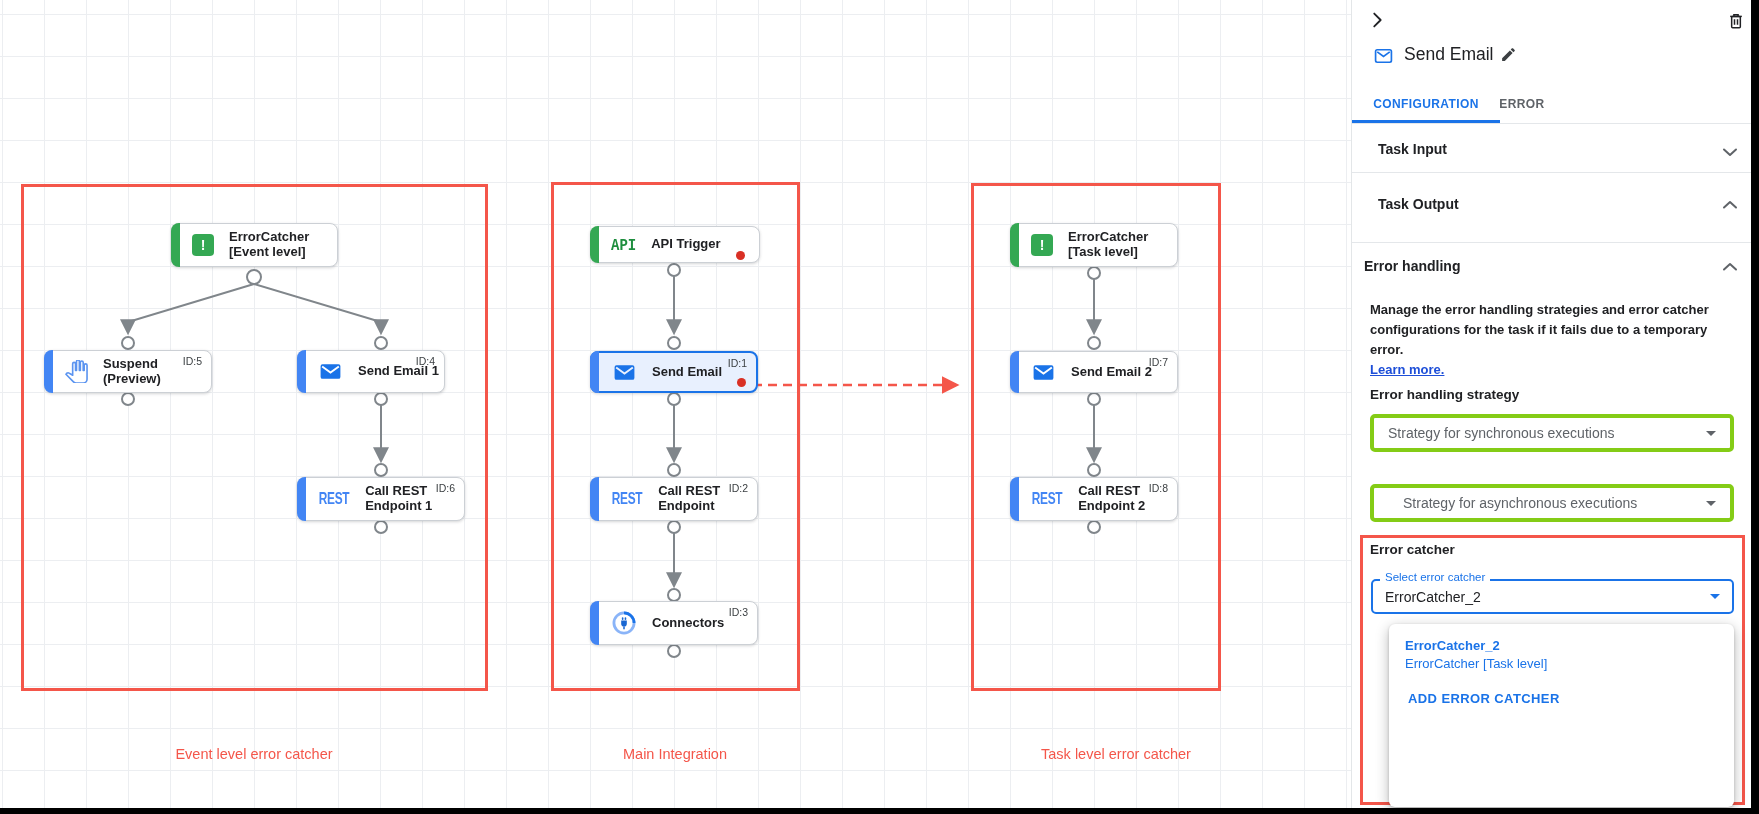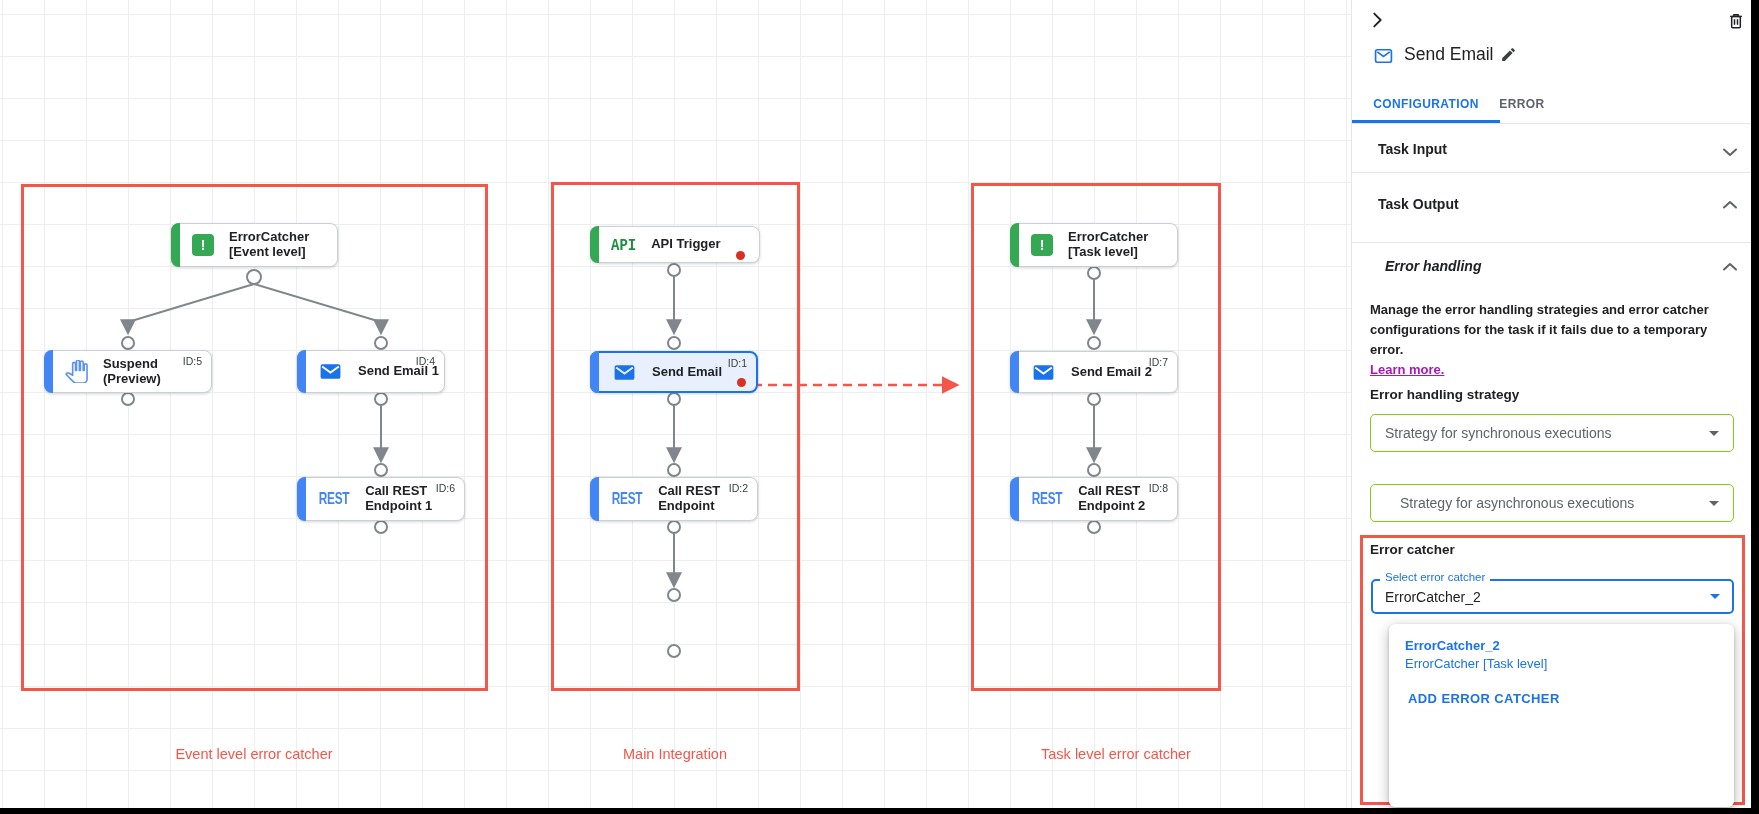--- a/index.html
+++ b/index.html
@@ -35,23 +35,23 @@
   .panel{position:absolute;left:1351px;top:0;width:400px;height:808px;background:#fff;
     border-left:1px solid #e3e6e8;}
   .panel .abs{position:absolute;}
   .divider{position:absolute;left:0;right:0;height:1px;background:#e4e7ea;}
   .tab{font-size:12px;font-weight:700;letter-spacing:.4px;text-align:center;cursor:pointer;}
   .tab.active{color:#1a73e8;}
   .tab.idle{color:#5f6368;}
   .tab-underline{position:absolute;left:0;top:120px;width:148px;height:3px;background:#1a73e8;}
   .sec-title{font-size:14px;font-weight:700;color:#202124;}
   .para{font-size:13px;line-height:20px;color:#202124;font-weight:bold;}
-  .link{color:#a21caf;text-decoration:underline;cursor:pointer;}
+  .link{color:#1d4ed8;text-decoration:underline;cursor:pointer;}
   .bold-label{font-size:13.5px;font-weight:700;color:#202124;}
-  .dd{position:absolute;left:18px;width:364px;height:38px;border:1px solid #84cc16;border-radius:5px;
+  .dd{position:absolute;left:18px;width:364px;height:38px;border:4px solid #84cc16;border-radius:5px;
     box-sizing:border-box;display:flex;align-items:center;padding:0 14px;cursor:pointer;background:#fff;}
   .dd-text{font-size:14px;color:#5f6368;flex:1;}
   .caret{width:0;height:0;border-left:5px solid transparent;border-right:5px solid transparent;
     border-top:5.5px solid #5f6368;}
   .caret.blue{border-top-color:#1a73e8;}
   .redframe{position:absolute;left:8px;top:535px;width:385px;height:270px;border:3px solid #f4564a;box-sizing:border-box;}
   .select-blue{position:absolute;left:19px;top:579px;width:363px;height:35px;border:2px solid #1a73e8;
     border-radius:5px;box-sizing:border-box;display:flex;align-items:center;padding:0 12px;background:#fff;cursor:pointer;}
   .float-label{position:absolute;left:28px;top:571px;font-size:11.5px;color:#1a73e8;background:#fff;
     padding:0 5px;z-index:2;}
@@ -172,20 +172,32 @@
       <span class="dot" style="right:10px;bottom:4px;"></span>
     </div>
 
     <div class="node" style="left:590px;top:477px;width:168px;height:44px;">
       <span class="icon-rest">REST</span>
       <span class="nlabel">Call REST
 Endpoint</span>
       <span class="nid">ID:2</span>
     </div>
 
+    <div class="node" style="left:590px;top:601px;width:168px;height:44px;">
+      <svg class="icon-svg" width="26" height="26" viewBox="0 0 24 24">
+        <circle cx="12" cy="12" r="9.3" fill="#fff" stroke="#8ab4f8" stroke-width="2.6"></circle>
+        <path d="M12 2.7 a9.3 9.3 0 0 1 9.3 9.3" fill="none" stroke="#1a73e8" stroke-width="2.6"></path>
+        <path d="M9.4 9.6 h5.2 v3 a2.6 2.6 0 0 1 -5.2 0 z" fill="#1967d2"></path>
+        <rect x="10" y="6.6" width="1.5" height="2.7" rx="0.7" fill="#1967d2"></rect>
+        <rect x="12.6" y="6.6" width="1.5" height="2.7" rx="0.7" fill="#1967d2"></rect>
+        <rect x="11.3" y="15.2" width="1.4" height="2.6" fill="#1967d2"></rect>
+      </svg>
+      <span class="nlabel">Connectors</span>
+      <span class="nid">ID:3</span>
+    </div>
 
     <div class="node green" style="left:1010px;top:223px;width:168px;height:44px;">
       <span class="icon-bang">!</span>
       <span class="nlabel">ErrorCatcher
 [Task level]</span>
     </div>
 
     <div class="node" style="left:1010px;top:351px;width:168px;height:42px;border-radius:7px;">
       <svg class="icon-svg" width="25" height="25" viewBox="0 0 24 24">
         <rect x="2.5" y="5" width="19" height="14" rx="1.8" fill="#1a73e8"></rect>
@@ -238,21 +250,21 @@
       <polyline points="6,9.5 12,15 18,9.5" fill="none" stroke="#5f6368" stroke-width="2" stroke-linecap="round" stroke-linejoin="round"></polyline>
     </svg>
     <div class="divider" style="top:172px;"></div>
 
     <div class="abs sec-title" style="left:26px;top:196px;">Task Output</div>
     <svg class="abs ibtn" style="left:366px;top:193px;" width="24" height="24" viewBox="0 0 24 24">
       <polyline points="6,14.5 12,9 18,14.5" fill="none" stroke="#5f6368" stroke-width="2" stroke-linecap="round" stroke-linejoin="round"></polyline>
     </svg>
     <div class="divider" style="top:242px;"></div>
 
-    <div class="abs sec-title" style="left:33px;top:258px;font-style:italic;">Error handling</div>
+    <div class="abs sec-title" style="left:12px;top:258px;">Error handling</div>
     <svg class="abs ibtn" style="left:366px;top:255px;" width="24" height="24" viewBox="0 0 24 24">
       <polyline points="6,14.5 12,9 18,14.5" fill="none" stroke="#5f6368" stroke-width="2" stroke-linecap="round" stroke-linejoin="round"></polyline>
     </svg>
 
     <div class="abs para" style="left:18px;top:300px;width:352px;">
       <span>Manage the error handling strategies and error catcher configurations for the task if it fails due to a temporary error.</span>
       <br>
       <span class="link">Learn more.</span>
     </div>
 

